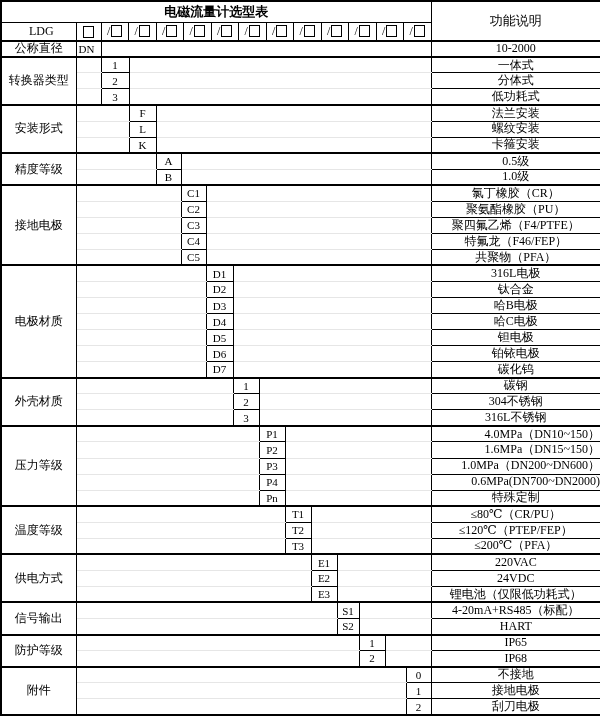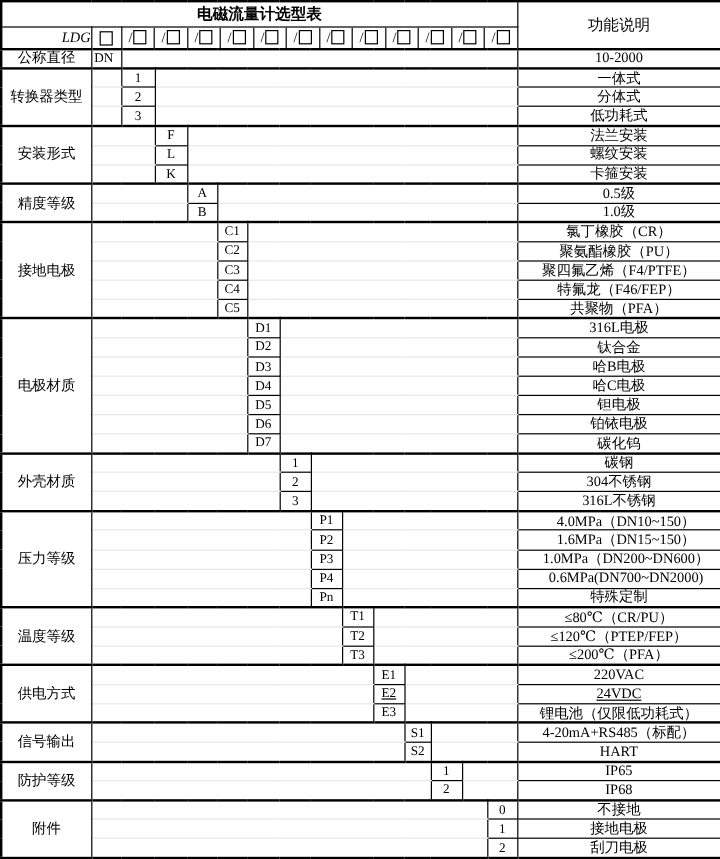--- a/index.html
+++ b/index.html
@@ -3,27 +3,27 @@
 <meta charset="utf-8">
 <style>
   html,body{margin:0;padding:0;background:#fff;}
   #wrap{width:600px;height:716px;overflow:hidden;background:#14b8a6;}
   table{border-collapse:collapse;table-layout:fixed;width:600px;height:716px;
         border:2px solid #000;background:#fff;color:#000;
         font-family:"Liberation Serif","DejaVu Serif",serif;}
   td{padding:0;font-size:12px;text-align:center;overflow:hidden;white-space:nowrap;line-height:1.1;}
   td.title-cell{border:1px solid #000;font-size:13px;font-weight:bold;}
   td.fn-header{border:1px solid #000;border-bottom-width:2px;font-size:13px;}
-  td.ldg-cell{border:1px solid #000;text-align:right;padding-left:5px;font-style:italic;}
+  td.ldg-cell{border:1px solid #000;text-align:center;padding-left:5px;}
   td.box-cell{border:1px solid #000;}
   td.ldg-strip{border:1px solid #000;}
   td.label{border:1px solid #000;border-bottom-width:2px;}
   td.code{border:1px solid #000;font-size:11px;}
   td.desc{border:1px solid #000;}
-  td.desc.left{text-align:center;padding-left:12px;}
+  td.desc.left{text-align:right;padding-left:12px;}
   td.code.dn{text-align:left;padding-left:2px;}
   td.gap{border:0 none;border-bottom:1px solid #e6e6e6;}
   tr.grp-end td{border-bottom:2px solid #000;}
   tr.title-row{height:20px;}
   tr.ldg-row{height:17px;}
   .box{display:inline-block;width:9px;height:10px;border:1px solid #000;vertical-align:middle;background:#fff;}
   .strip{display:flex;height:100%;align-items:stretch;}
   .seg{flex:1;display:flex;align-items:center;justify-content:center;border-left:1px solid #000;}
   .seg:first-child{border-left:none;}
   .slash{font-size:12px;margin-right:1px;}
@@ -312,21 +312,21 @@
           <td class="gap" colspan="5"></td>
           <td class="desc">≤200℃（PFA）</td>
         </tr>
         <tr style="height: 15px;">
           <td class="label" rowspan="3">供电方式</td>
           <td class="gap" colspan="9"></td>
           <td class="code">E1</td>
           <td class="gap" colspan="4"></td>
           <td class="desc">220VAC</td>
         </tr>
-        <tr style="height: 15px; text-decoration: underline;">
+        <tr style="height: 15px;">
           <td class="gap" colspan="9"></td>
           <td class="code">E2</td>
           <td class="gap" colspan="4"></td>
           <td class="desc">24VDC</td>
         </tr>
         <tr class="grp-end" style="height: 15px;">
           <td class="gap" colspan="9"></td>
           <td class="code">E3</td>
           <td class="gap" colspan="4"></td>
           <td class="desc">锂电池（仅限低功耗式）</td>

